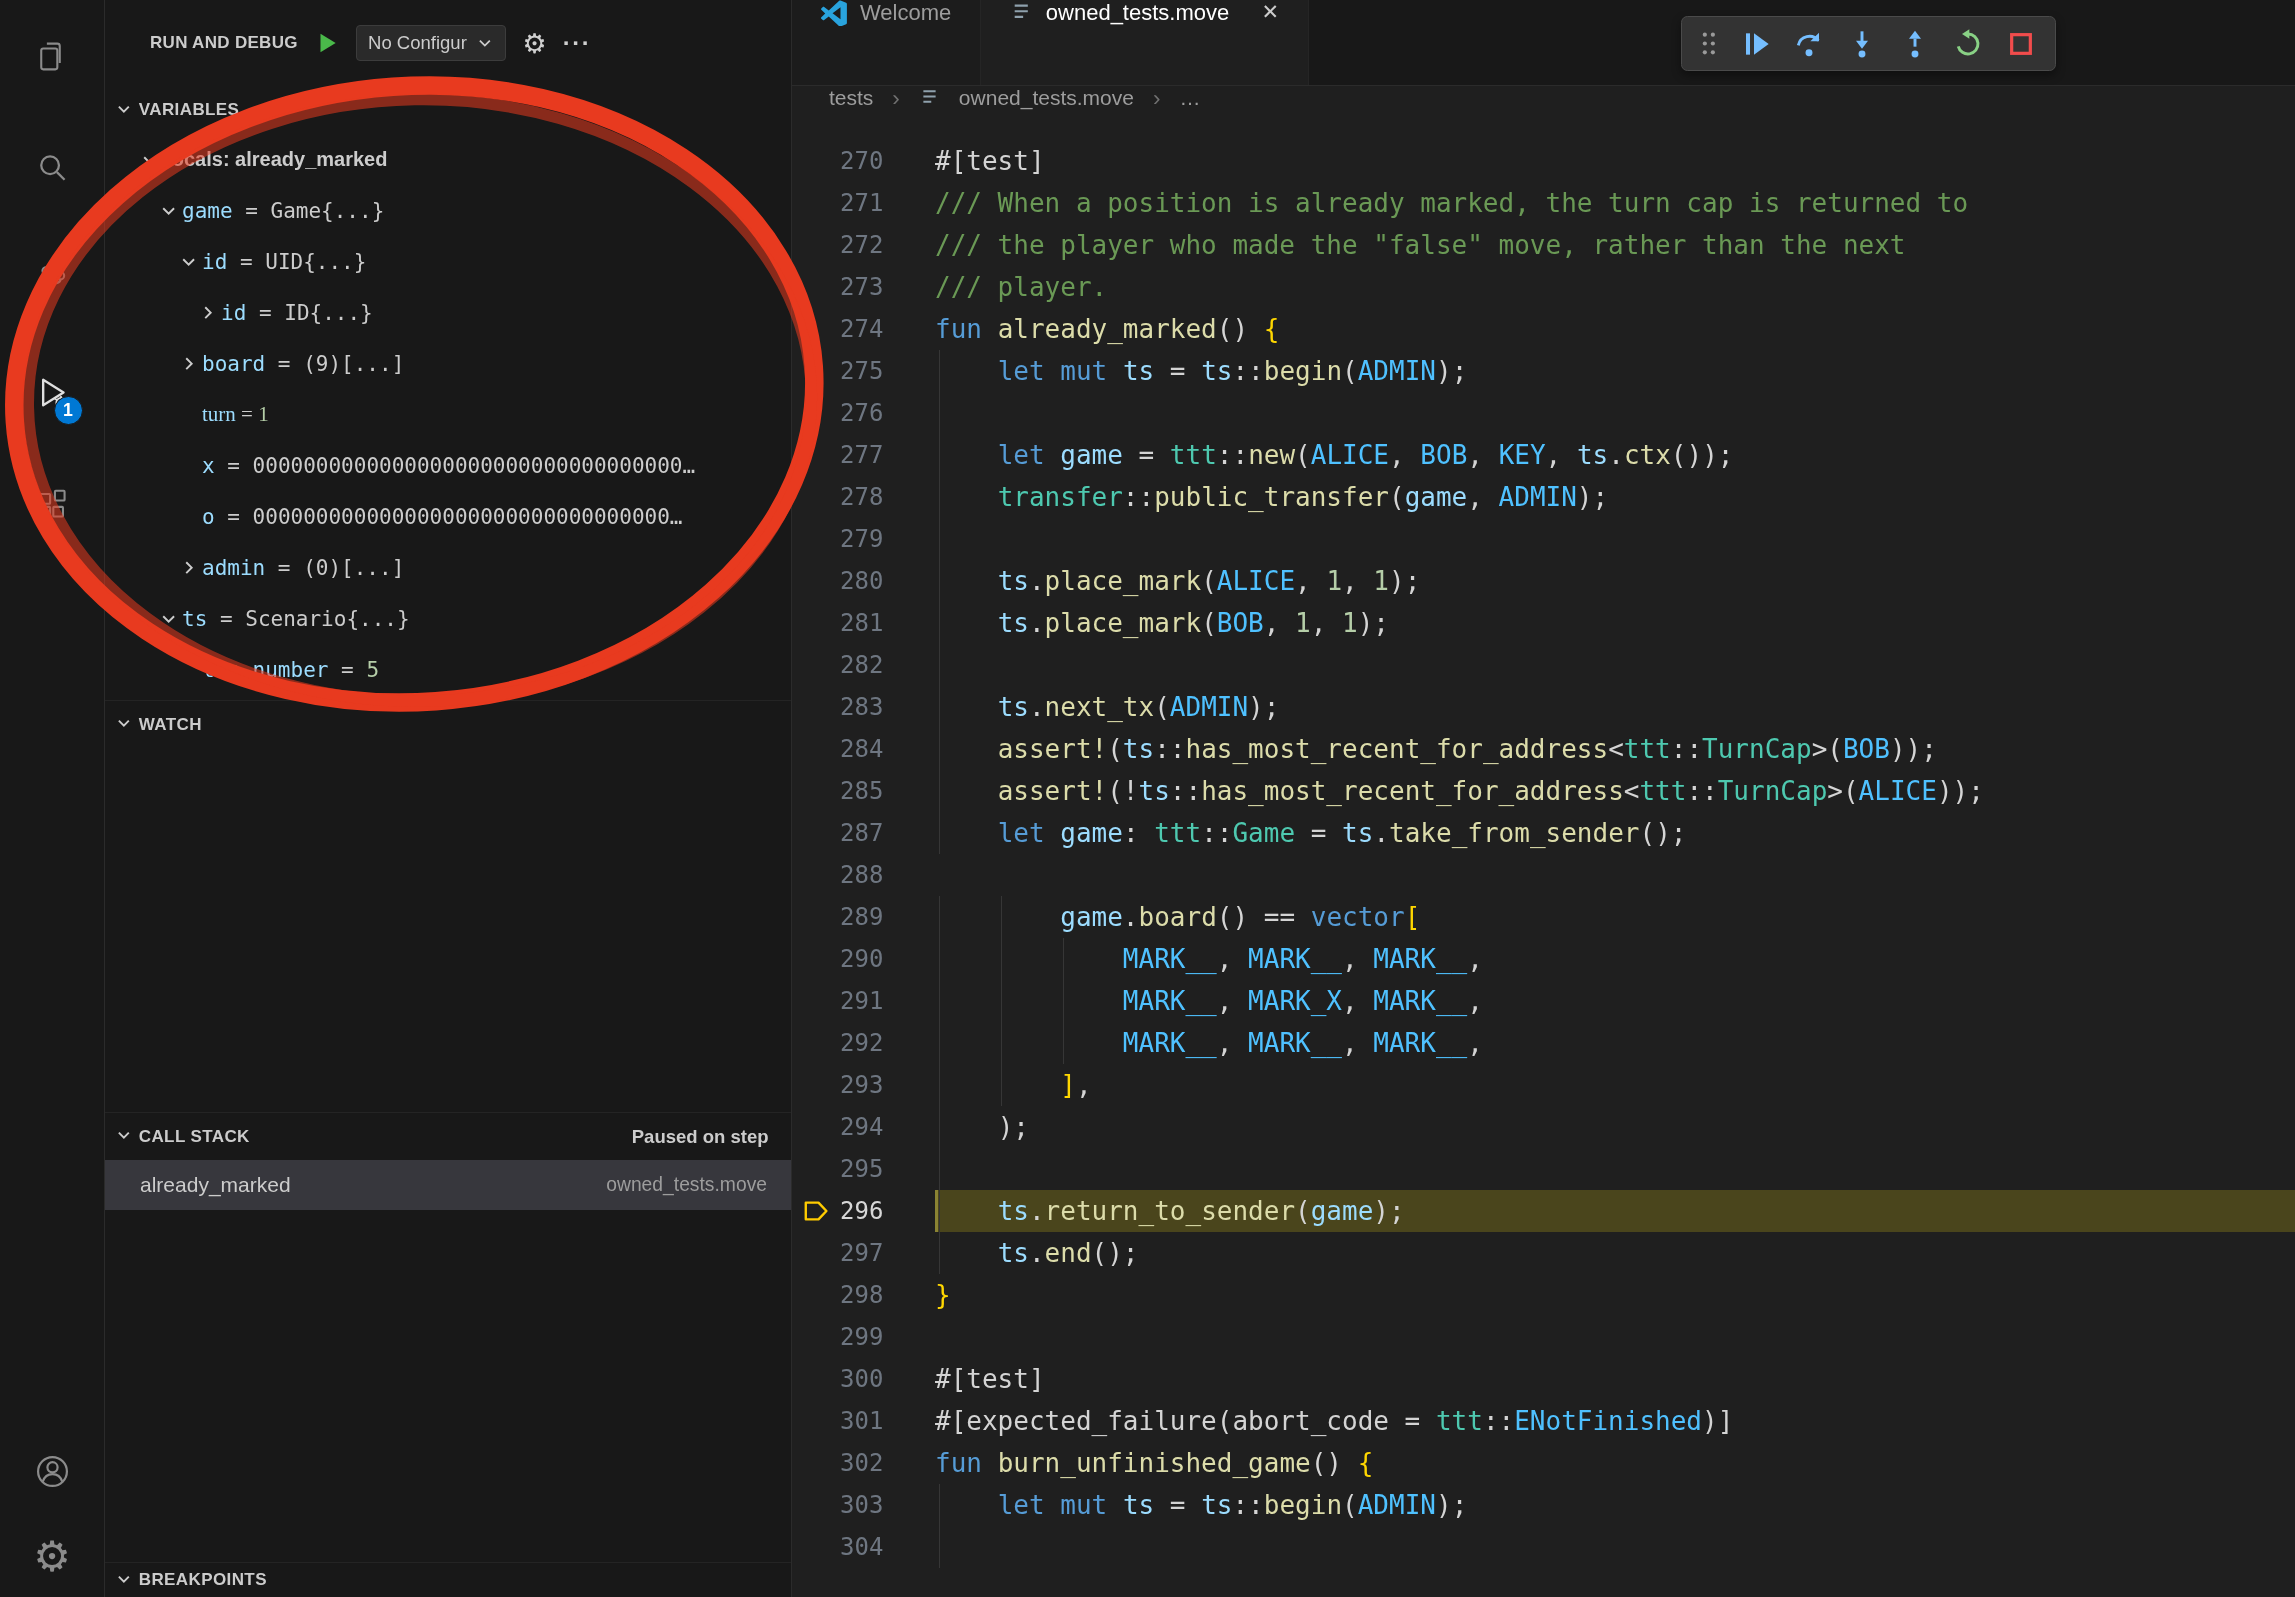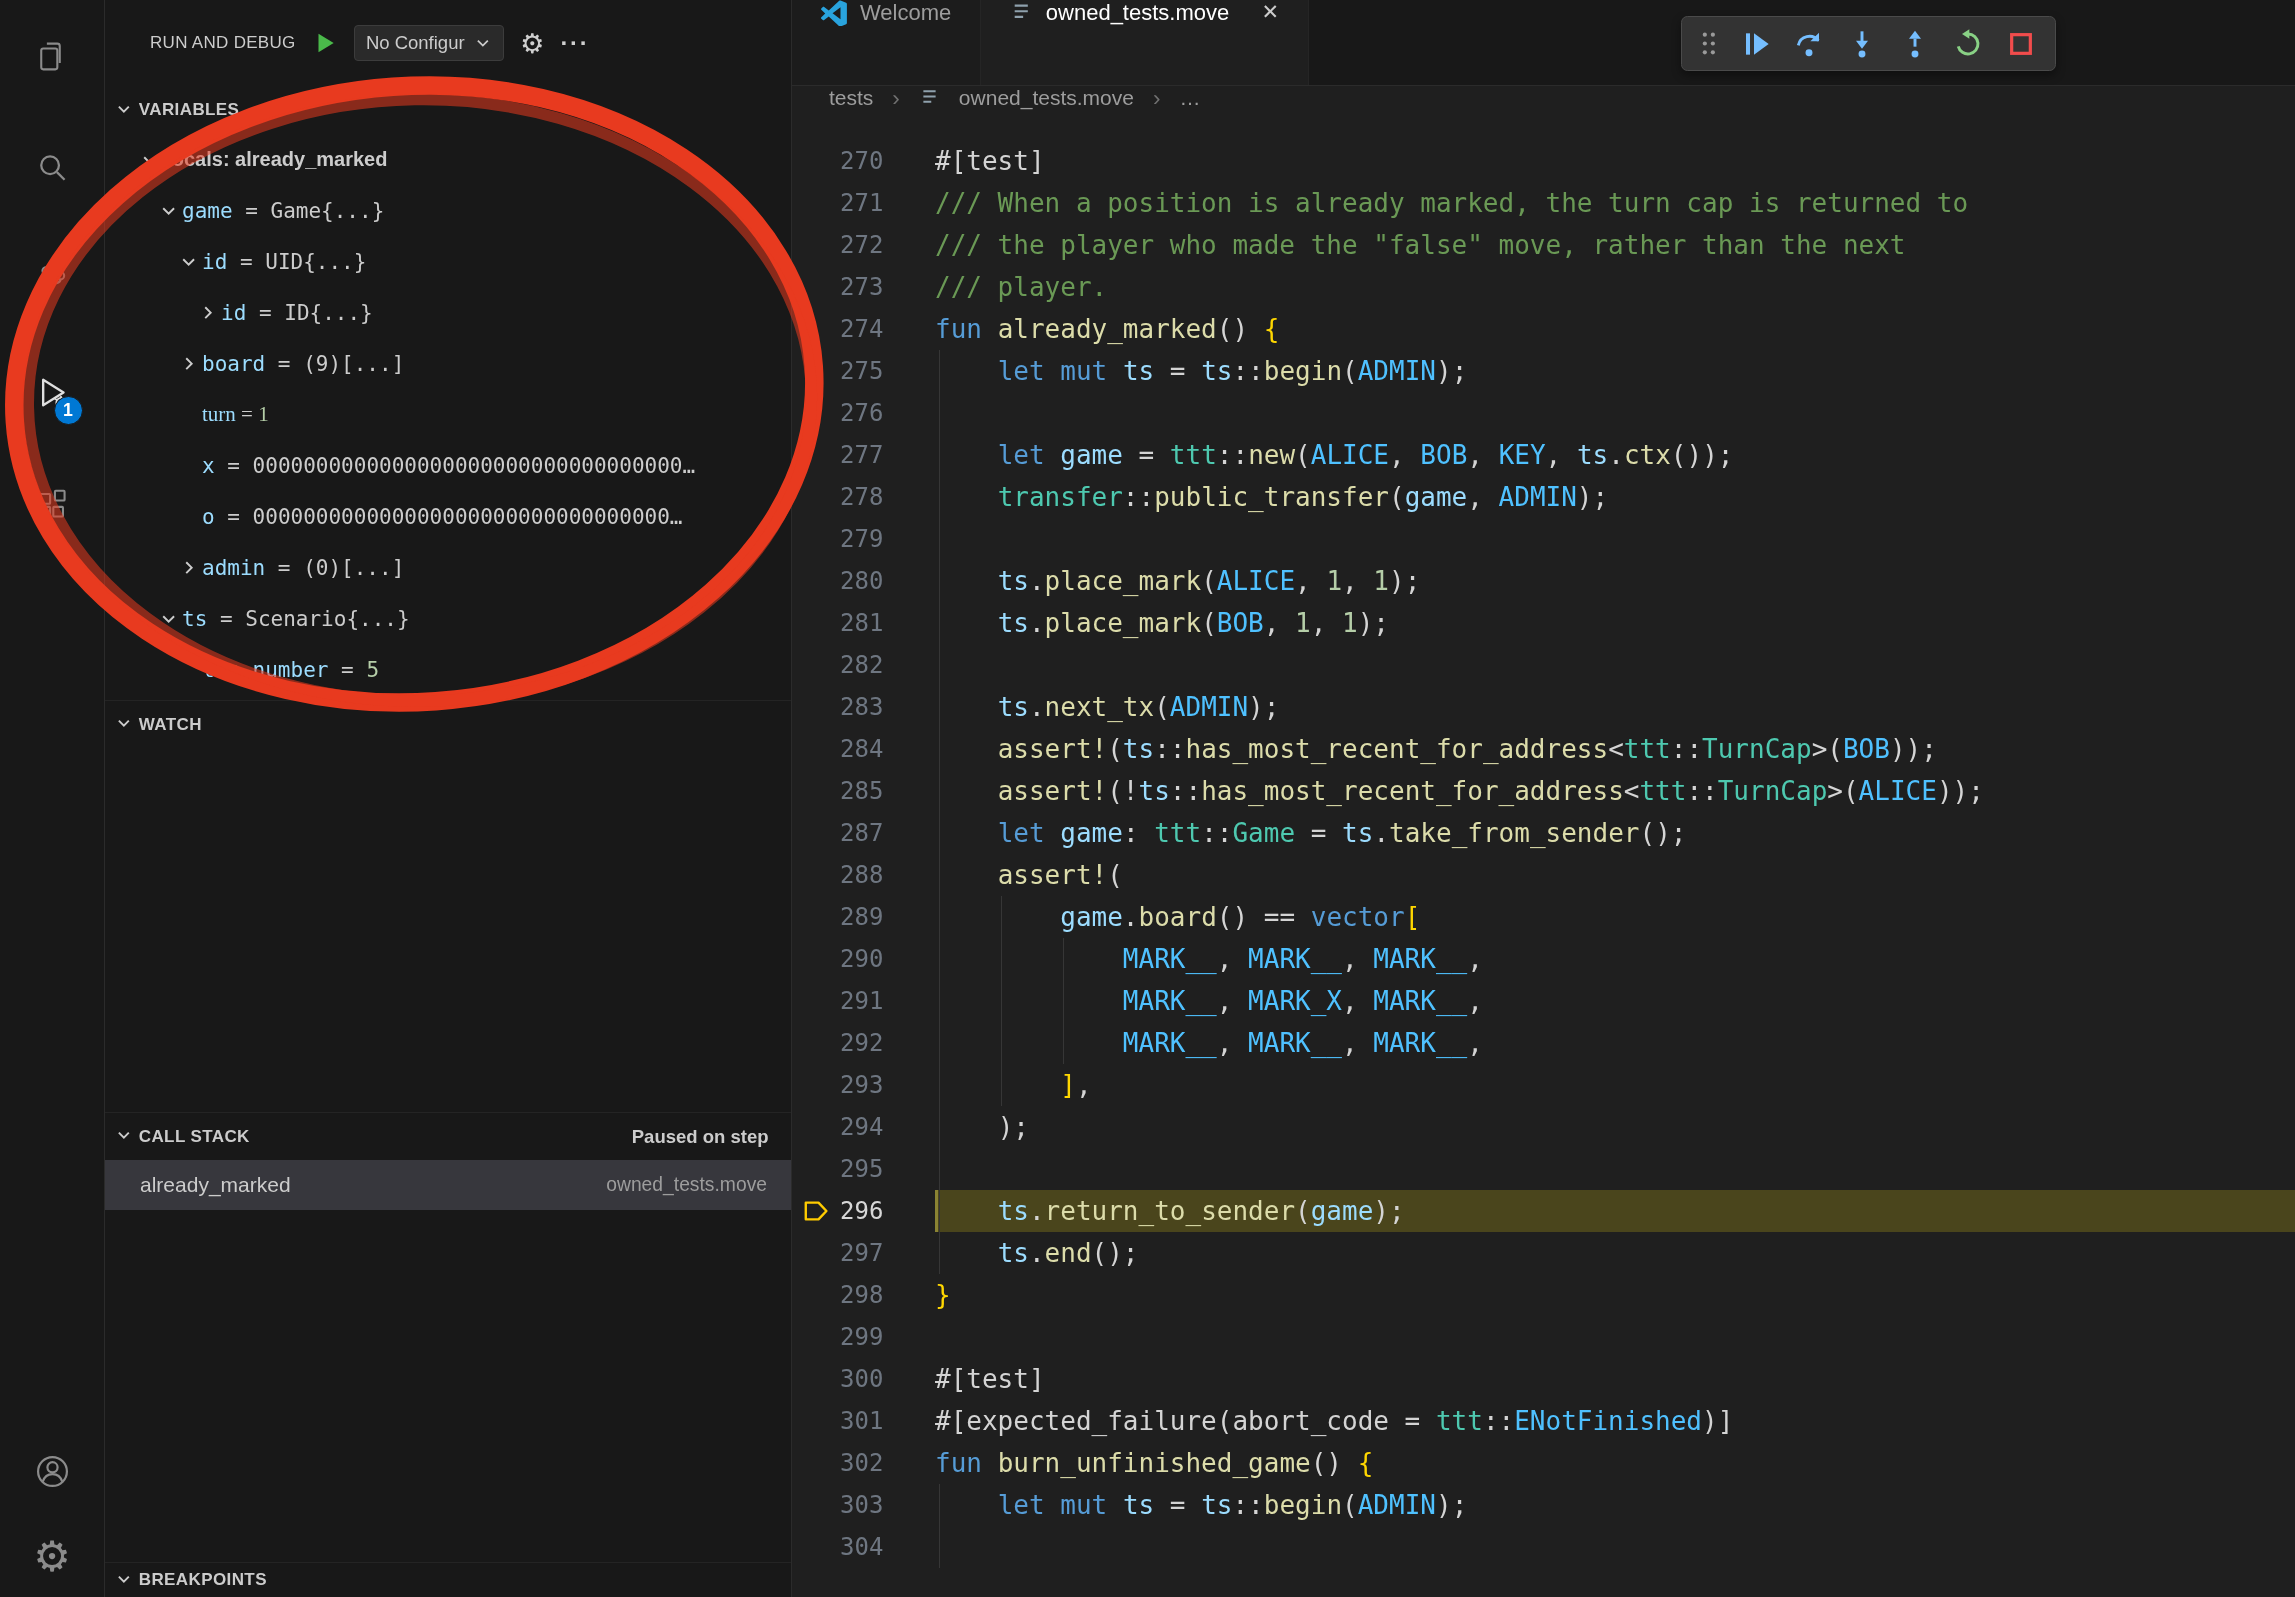--- a/index.html
+++ b/index.html
@@ -17,21 +17,21 @@
   .ab-bottom{margin-top:auto;display:flex;flex-direction:column;gap:40px;padding-bottom:17.7px;align-items:center}
   .badge{position:absolute;right:-8px;bottom:-9.7px;width:29px;height:29px;border-radius:50%;
     background:#0078d4;color:#fff;font-size:17.7px;font-weight:bold;display:flex;align-items:center;
     justify-content:center;border:1.6px solid #181818;box-sizing:border-box}
   .gear-glyph{font-size:42px;color:#8b8b8b;line-height:1;font-family:"DejaVu Sans", sans-serif}
 
   
   .sidebar{position:absolute;left:105px;top:0;width:687px;height:100%;background:#181818;
     border-right:0.8px solid #2b2b2b;display:flex;flex-direction:column;box-sizing:border-box;z-index:5}
   .sb-toolbar{height:86px;flex:none;display:flex;align-items:center;padding:0 16px 0 45px;gap:16px;overflow:hidden}
-  .sb-title{font-size:17px;color:#cccccc;letter-spacing:0.3px;white-space:nowrap;font-weight:400}
+  .sb-title{font-size:17px;color:#cccccc;letter-spacing:0.3px;white-space:nowrap;font-weight:700}
   .config-dd{display:flex;align-items:center;gap:9.7px;background:#2a2a2a;border:0.8px solid #3c3c3c;
     border-radius:4px;padding:5.6px 11.3px;color:#ccc;font-size:18.5px;white-space:nowrap}
   .icon-btn{font-size:27px;color:#cfcfcf;line-height:1;font-family:"DejaVu Sans", sans-serif}
   .dots-btn{font-size:24px;font-weight:bold;letter-spacing:1.6px;color:#cfcfcf}
 
   .section-h{height:48px;flex:none;display:flex;align-items:center;gap:6.4px;padding:0 22.5px 0 9.7px;
     border-top:0.8px solid #242424;box-sizing:border-box}
   .section-h .lbl{font-weight:bold;font-size:17px;color:#cccccc;letter-spacing:0.4px}
   .vars-tree{height:566px;flex:none;overflow:hidden}
   .tree-row{height:51px;display:flex;align-items:center;white-space:nowrap;overflow:hidden;
@@ -342,21 +342,21 @@
       <div class="code-line"><span class="glyph"></span><span class="lnum">277</span><span class="lcontent"><i class="guide" style="left: 4px;"></i><span class="tk-pun">    </span><span class="tk-kw">let </span><span class="tk-var">game</span><span class="tk-pun"> = </span><span class="tk-mod">ttt</span><span class="tk-pun">::</span><span class="tk-fn">new</span><span class="tk-pun">(</span><span class="tk-const">ALICE</span><span class="tk-pun">, </span><span class="tk-const">BOB</span><span class="tk-pun">, </span><span class="tk-const">KEY</span><span class="tk-pun">, </span><span class="tk-var">ts</span><span class="tk-pun">.</span><span class="tk-fn">ctx</span><span class="tk-pun">());</span></span></div>
       <div class="code-line"><span class="glyph"></span><span class="lnum">278</span><span class="lcontent"><i class="guide" style="left: 4px;"></i><span class="tk-pun">    </span><span class="tk-mod">transfer</span><span class="tk-pun">::</span><span class="tk-fn">public_transfer</span><span class="tk-pun">(</span><span class="tk-var">game</span><span class="tk-pun">, </span><span class="tk-const">ADMIN</span><span class="tk-pun">);</span></span></div>
       <div class="code-line"><span class="glyph"></span><span class="lnum">279</span><span class="lcontent"><i class="guide" style="left: 4px;"></i></span></div>
       <div class="code-line"><span class="glyph"></span><span class="lnum">280</span><span class="lcontent"><i class="guide" style="left: 4px;"></i><span class="tk-pun">    </span><span class="tk-var">ts</span><span class="tk-pun">.</span><span class="tk-fn">place_mark</span><span class="tk-pun">(</span><span class="tk-const">ALICE</span><span class="tk-pun">, </span><span class="tk-num">1</span><span class="tk-pun">, </span><span class="tk-num">1</span><span class="tk-pun">);</span></span></div>
       <div class="code-line"><span class="glyph"></span><span class="lnum">281</span><span class="lcontent"><i class="guide" style="left: 4px;"></i><span class="tk-pun">    </span><span class="tk-var">ts</span><span class="tk-pun">.</span><span class="tk-fn">place_mark</span><span class="tk-pun">(</span><span class="tk-const">BOB</span><span class="tk-pun">, </span><span class="tk-num">1</span><span class="tk-pun">, </span><span class="tk-num">1</span><span class="tk-pun">);</span></span></div>
       <div class="code-line"><span class="glyph"></span><span class="lnum">282</span><span class="lcontent"><i class="guide" style="left: 4px;"></i></span></div>
       <div class="code-line"><span class="glyph"></span><span class="lnum">283</span><span class="lcontent"><i class="guide" style="left: 4px;"></i><span class="tk-pun">    </span><span class="tk-var">ts</span><span class="tk-pun">.</span><span class="tk-fn">next_tx</span><span class="tk-pun">(</span><span class="tk-const">ADMIN</span><span class="tk-pun">);</span></span></div>
       <div class="code-line"><span class="glyph"></span><span class="lnum">284</span><span class="lcontent"><i class="guide" style="left: 4px;"></i><span class="tk-pun">    </span><span class="tk-fn">assert!</span><span class="tk-pun">(</span><span class="tk-var">ts</span><span class="tk-pun">::</span><span class="tk-fn">has_most_recent_for_address</span><span class="tk-pun">&lt;</span><span class="tk-mod">ttt</span><span class="tk-pun">::</span><span class="tk-ty">TurnCap</span><span class="tk-pun">&gt;(</span><span class="tk-const">BOB</span><span class="tk-pun">));</span></span></div>
       <div class="code-line"><span class="glyph"></span><span class="lnum">285</span><span class="lcontent"><i class="guide" style="left: 4px;"></i><span class="tk-pun">    </span><span class="tk-fn">assert!</span><span class="tk-pun">(!</span><span class="tk-var">ts</span><span class="tk-pun">::</span><span class="tk-fn">has_most_recent_for_address</span><span class="tk-pun">&lt;</span><span class="tk-mod">ttt</span><span class="tk-pun">::</span><span class="tk-ty">TurnCap</span><span class="tk-pun">&gt;(</span><span class="tk-const">ALICE</span><span class="tk-pun">));</span></span></div>
       <div class="code-line"><span class="glyph"></span><span class="lnum">287</span><span class="lcontent"><i class="guide" style="left: 4px;"></i><span class="tk-pun">    </span><span class="tk-kw">let </span><span class="tk-var">game</span><span class="tk-pun">: </span><span class="tk-mod">ttt</span><span class="tk-pun">::</span><span class="tk-ty">Game</span><span class="tk-pun"> = </span><span class="tk-var">ts</span><span class="tk-pun">.</span><span class="tk-fn">take_from_sender</span><span class="tk-pun">();</span></span></div>
-      <div class="code-line"><span class="glyph"></span><span class="lnum">288</span><span class="lcontent"><i class="guide" style="left: 4px;"></i><span class="tk-pun">    </span><span class="tk-fn">assert!</span><span class="tk-pun">(</span></span></div>
+      <div class="code-line"><span class="glyph"></span><span class="lnum">288</span></div>
       <div class="code-line"><span class="glyph"></span><span class="lnum">289</span><span class="lcontent"><i class="guide" style="left: 4px;"></i><i class="guide" style="left: 66px;"></i><span class="tk-pun">        </span><span class="tk-var">game</span><span class="tk-pun">.</span><span class="tk-fn">board</span><span class="tk-pun">()</span><span class="tk-pun"> == </span><span class="tk-kw">vector</span><span class="tk-b1">[</span></span></div>
       <div class="code-line"><span class="glyph"></span><span class="lnum">290</span><span class="lcontent"><i class="guide" style="left: 4px;"></i><i class="guide" style="left: 66px;"></i><i class="guide" style="left: 128px;"></i><span class="tk-pun">            </span><span class="tk-const">MARK__</span><span class="tk-pun">, </span><span class="tk-const">MARK__</span><span class="tk-pun">, </span><span class="tk-const">MARK__</span><span class="tk-pun">,</span></span></div>
       <div class="code-line"><span class="glyph"></span><span class="lnum">291</span><span class="lcontent"><i class="guide" style="left: 4px;"></i><i class="guide" style="left: 66px;"></i><i class="guide" style="left: 128px;"></i><span class="tk-pun">            </span><span class="tk-const">MARK__</span><span class="tk-pun">, </span><span class="tk-const">MARK_X</span><span class="tk-pun">, </span><span class="tk-const">MARK__</span><span class="tk-pun">,</span></span></div>
       <div class="code-line"><span class="glyph"></span><span class="lnum">292</span><span class="lcontent"><i class="guide" style="left: 4px;"></i><i class="guide" style="left: 66px;"></i><i class="guide" style="left: 128px;"></i><span class="tk-pun">            </span><span class="tk-const">MARK__</span><span class="tk-pun">, </span><span class="tk-const">MARK__</span><span class="tk-pun">, </span><span class="tk-const">MARK__</span><span class="tk-pun">,</span></span></div>
       <div class="code-line"><span class="glyph"></span><span class="lnum">293</span><span class="lcontent"><i class="guide" style="left: 4px;"></i><i class="guide" style="left: 66px;"></i><span class="tk-pun">        </span><span class="tk-b1">]</span><span class="tk-pun">,</span></span></div>
       <div class="code-line"><span class="glyph"></span><span class="lnum">294</span><span class="lcontent"><i class="guide" style="left: 4px;"></i><span class="tk-pun">    </span><span class="tk-pun">);</span></span></div>
       <div class="code-line"><span class="glyph"></span><span class="lnum">295</span><span class="lcontent"><i class="guide" style="left: 4px;"></i></span></div>
       <div class="code-line cur"><span class="glyph"><svg width="27" height="24" viewBox="0 0 34 30">
             <path d="M3.5 4.5h16l10 10.5-10 10.5h-16z" fill="none" stroke="#ffcc00" stroke-width="3" stroke-linejoin="round"></path>
           </svg></span><span class="lnum">296</span><span class="lcontent"><i class="guide" style="left: 4px;"></i><span class="tk-pun">    </span><span class="tk-var">ts</span><span class="tk-pun">.</span><span class="tk-fn">return_to_sender</span><span class="tk-pun">(</span><span class="tk-var">game</span><span class="tk-pun">);</span></span></div>

